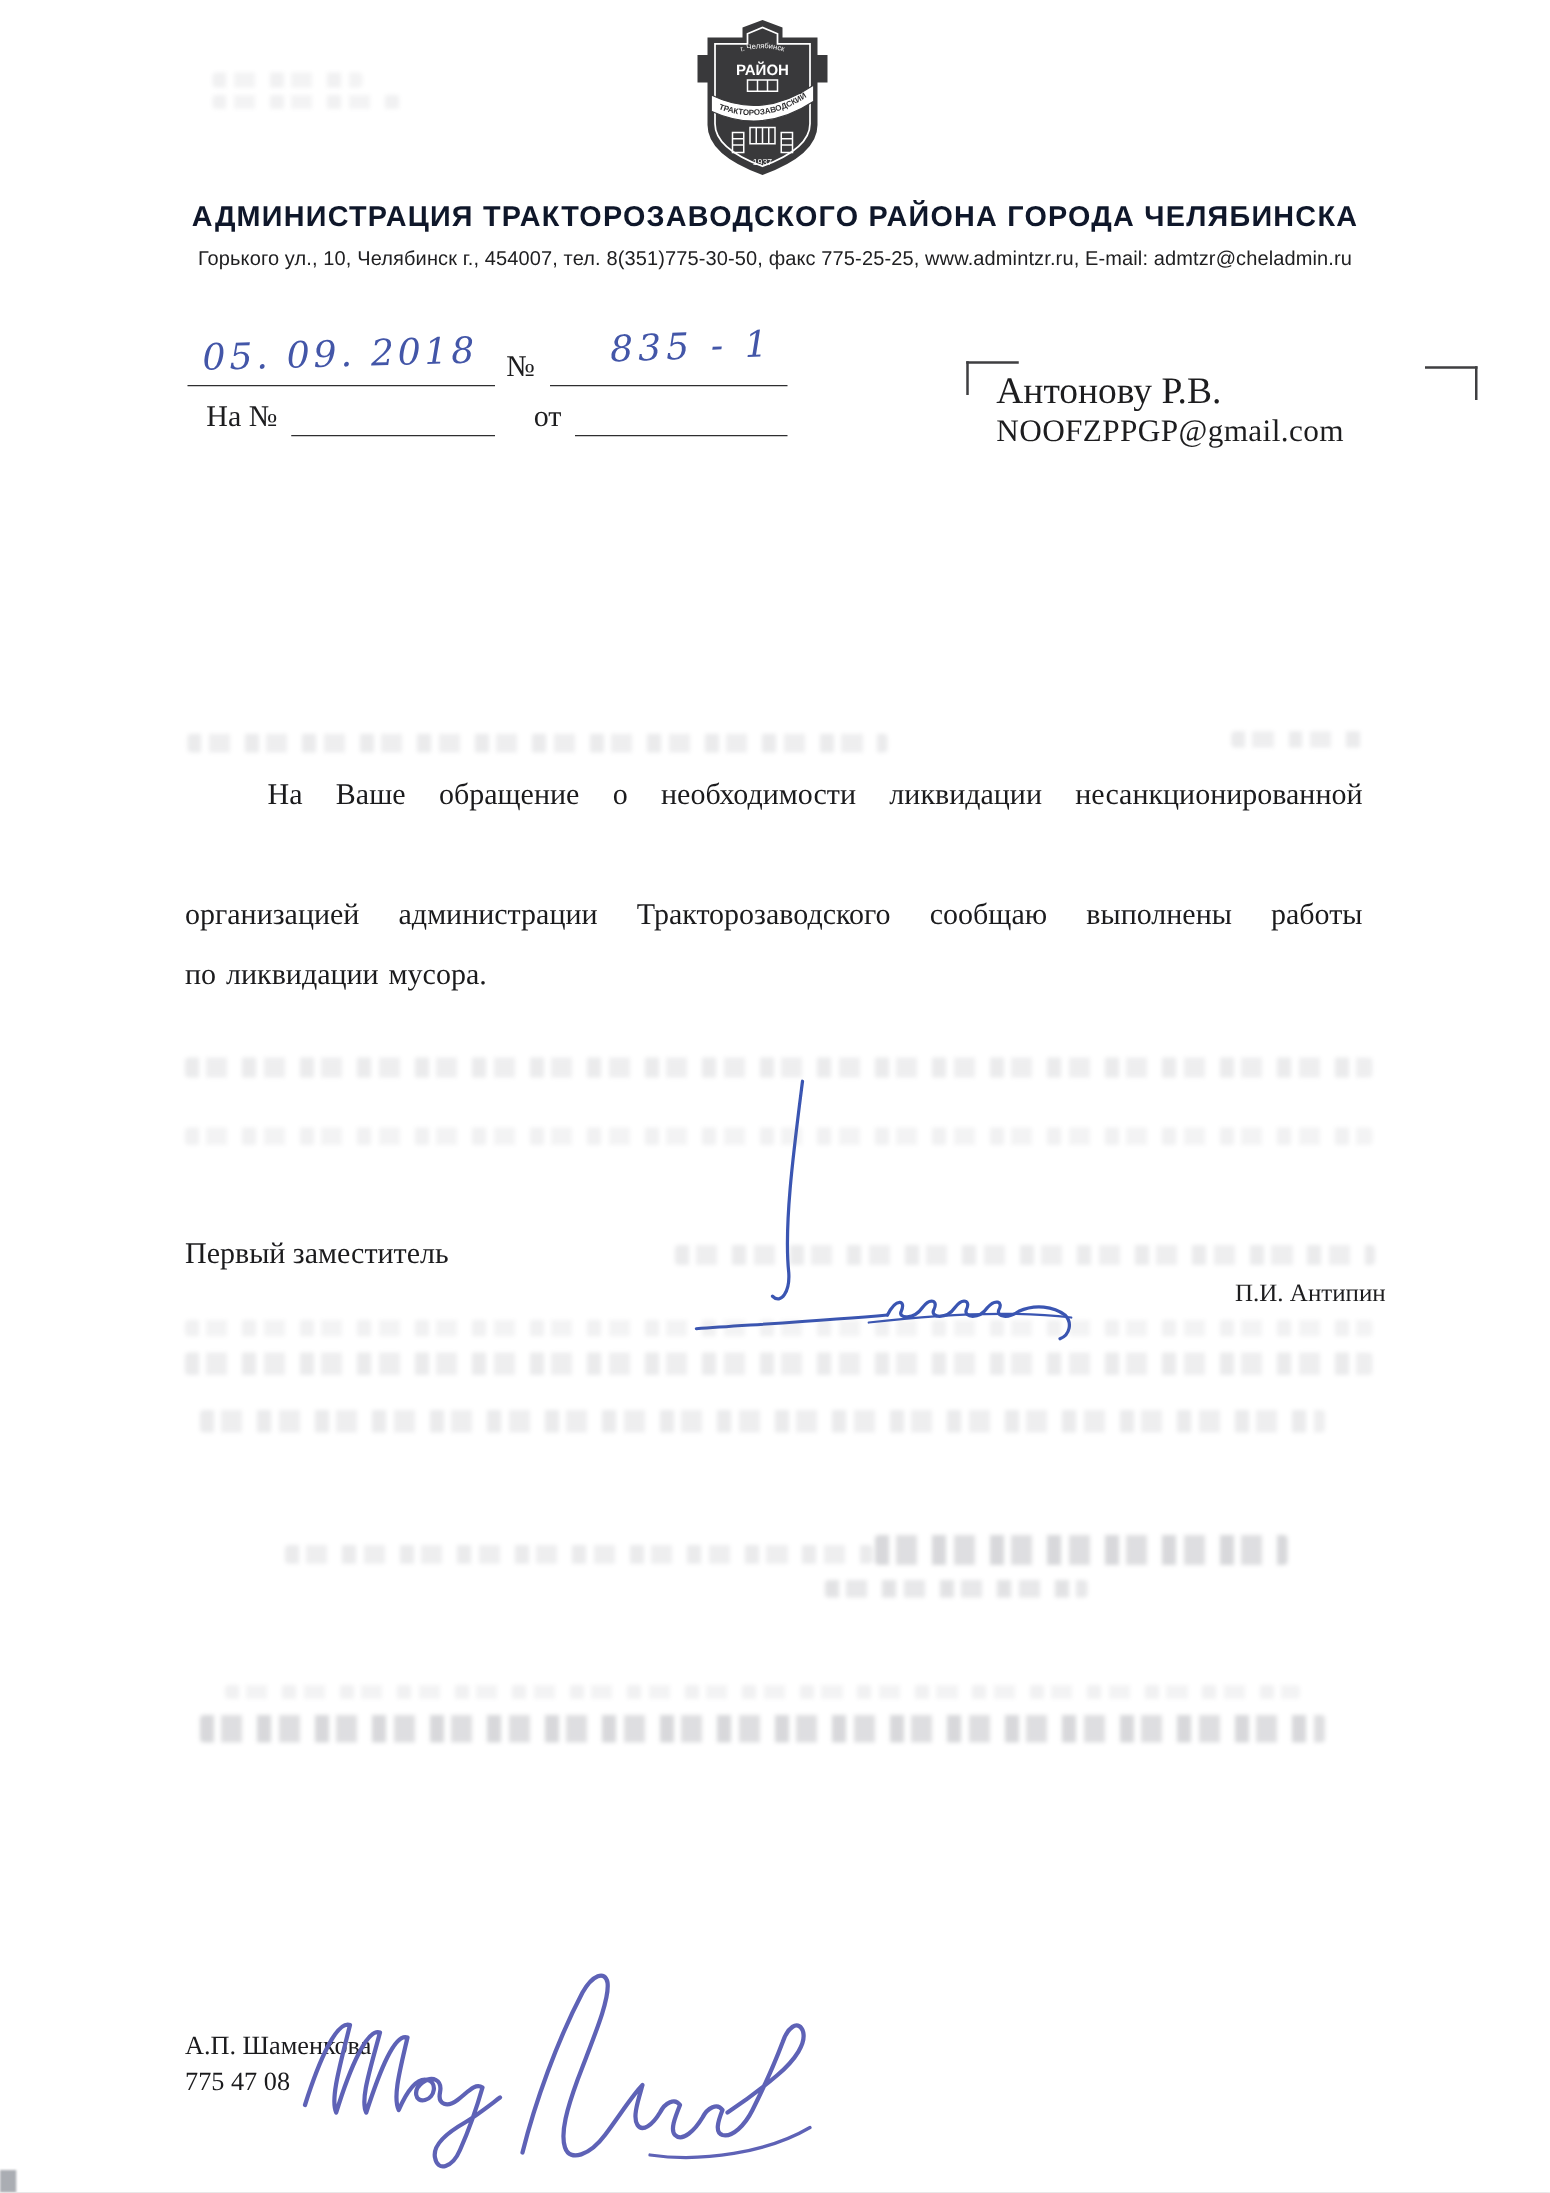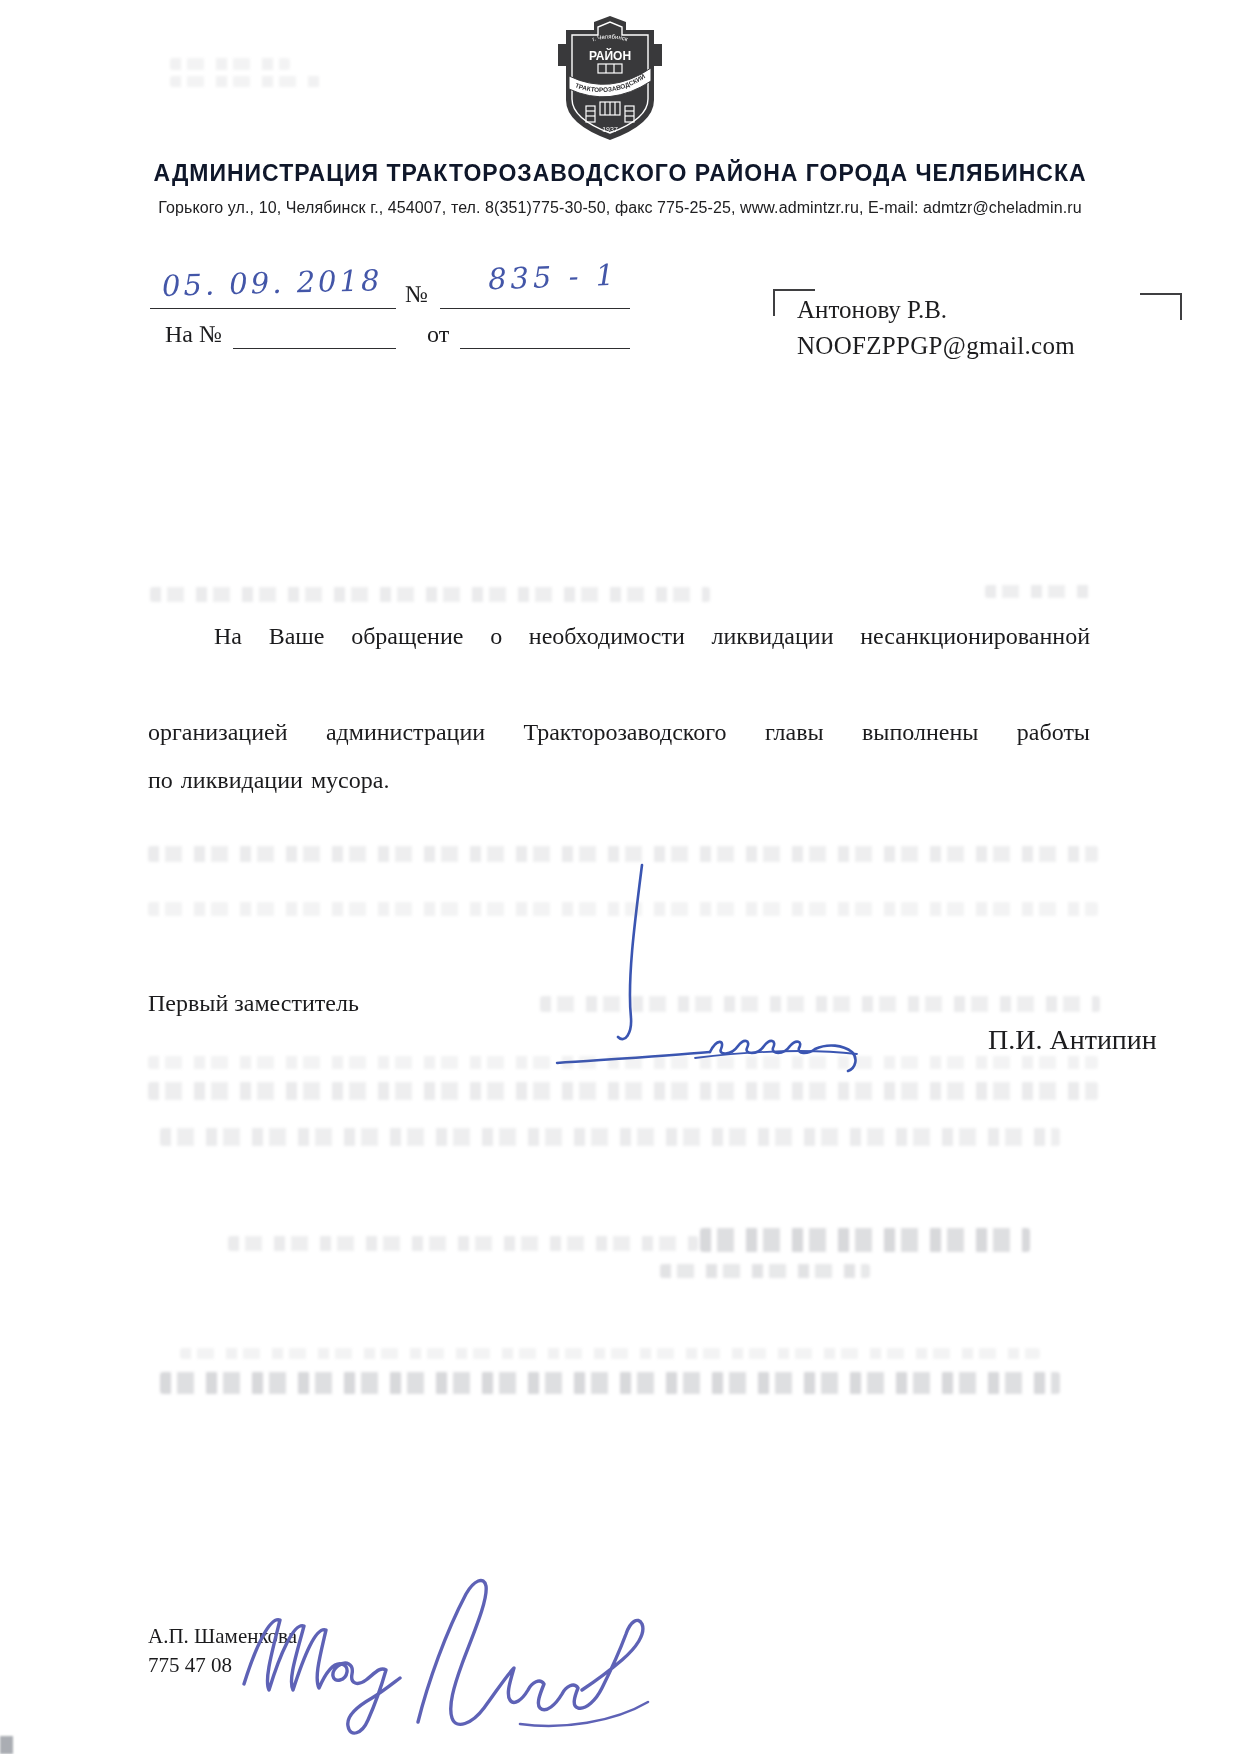--- a/index.html
+++ b/index.html
@@ -23,35 +23,35 @@
   
   .ref-label{font-size:24px;color:#1d1d1f;}
   .rule{border-top:1.6px solid #2e2e30;height:0;}
   .hand{
     font-family:"DejaVu Serif",serif;font-style:italic;
     color:#4356a8;white-space:nowrap;
   }
   .hand-date{left:162px;top:266px;font-size:29px;letter-spacing:3px;transform:rotate(-1.5deg);}
   .hand-num{left:488px;top:260px;font-size:29px;letter-spacing:4px;transform:rotate(-2deg);}
   
-  .recipient-name{left:797px;top:296px;font-size:25px;}
+  .recipient-name{left:797px;top:296px;font-size:30px;}
   .recipient-email{left:797px;top:332px;font-size:25px;letter-spacing:.3px;}
   .corner{width:40px;height:25px;}
   .corner-left{left:773px;top:289px;border-top:2.5px solid #3f3f41;border-left:2.5px solid #3f3f41;}
   .corner-right{left:1140px;top:293px;border-top:2.5px solid #3f3f41;border-right:2.5px solid #3f3f41;}
   
   .body-line{
     left:148px;width:942px;font-size:24px;line-height:48px;height:48px;
     text-align:justify;text-align-last:justify;word-spacing:2px;color:#1b1b1d;
   }
   .body-line.first{padding-left:66px;width:876px;}
   .body-line.last{text-align-last:left;}
   
   .sig-pos{left:148px;font-size:24px;color:#1b1b1d;white-space:nowrap;}
-  .sig-name{left:988px;top:1024px;font-size:28px;white-space:nowrap;}
+  .sig-name{left:988px;top:1024px;font-size:20px;white-space:nowrap;}
   
   .exec{left:148px;font-size:21px;color:#1b1b1d;white-space:nowrap;}
   
   .ink path{fill:none;stroke-linecap:round;stroke-linejoin:round;}
   
   .ghost{
     position:absolute;border-radius:3px;filter:blur(1.6px);
     background:repeating-linear-gradient(90deg,
       rgba(112,114,124,.55) 0 11px, rgba(112,114,124,0) 11px 17px,
       rgba(112,114,124,.45) 17px 34px, rgba(112,114,124,0) 34px 46px);
@@ -113,21 +113,21 @@
   <div class="abs rule" style="left:233px;top:348px;width:163px;"></div>
   <div class="abs ref-label" style="left:427px;top:321px;">от</div>
   <div class="abs rule" style="left:460px;top:348px;width:170px;"></div>
 
   <div class="abs corner corner-left"></div>
   <div class="abs corner corner-right"></div>
   <div class="abs recipient-name">Антонову Р.В.</div>
   <div class="abs recipient-email">NOOFZPPGP@gmail.com</div>
 
   <div class="abs body-line first" style="top:612px;">На Ваше обращение о необходимости ликвидации несанкционированной</div>
-  <div class="abs body-line" style="top:708px;">организацией администрации Тракторозаводского главы выполнены работы</div>
+  <div class="abs body-line" style="top:708px;">организацией администрации Тракторозаводского сообщаю выполнены работы</div>
   <div class="abs body-line last" style="top:756px;">по ликвидации мусора.</div>
 
   <div class="abs sig-pos" style="top:990px;">Первый заместитель</div>
   <div class="abs sig-name">П.И. Антипин</div>
 
   <svg class="abs ink" style="left:545px;top:850px;" width="340" height="235" viewBox="0 0 340 235">
     <g stroke="#3a55b2">
       <path stroke-width="2.6" d="M97,15 C90,70 82,130 86,168 C87,183 80,194 73,187"></path>
       <path stroke-width="2.4" d="M12,213 C70,209 120,206 165,202"></path>
       <path stroke-width="2.6" d="M165,202 C172,188 180,190 176,199 C173,205 186,206 193,196

